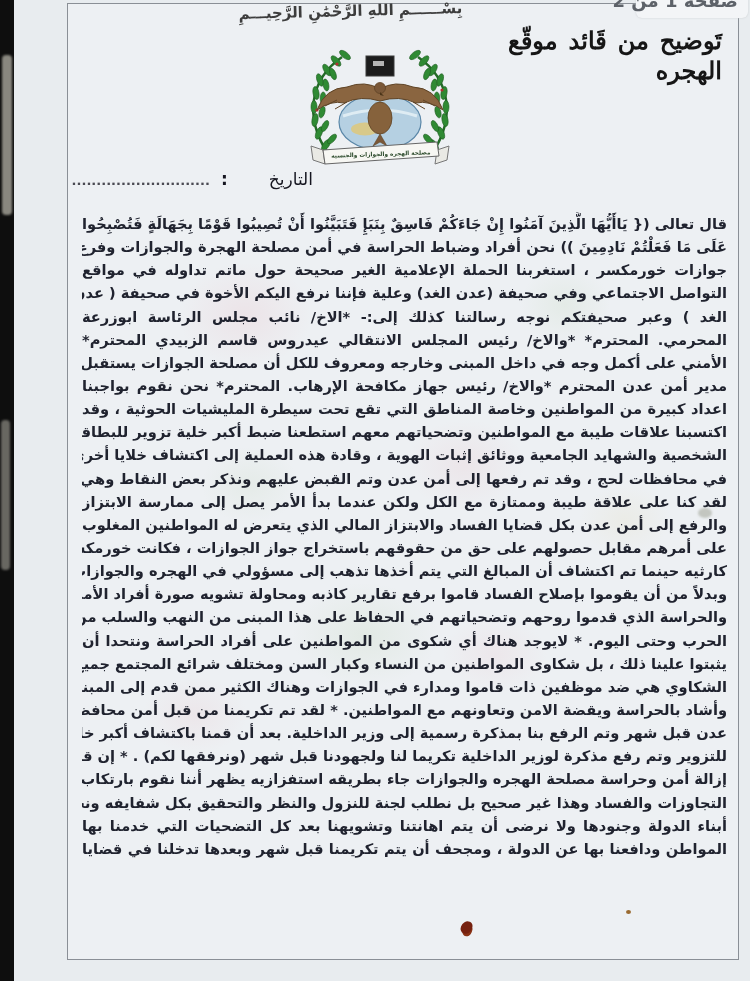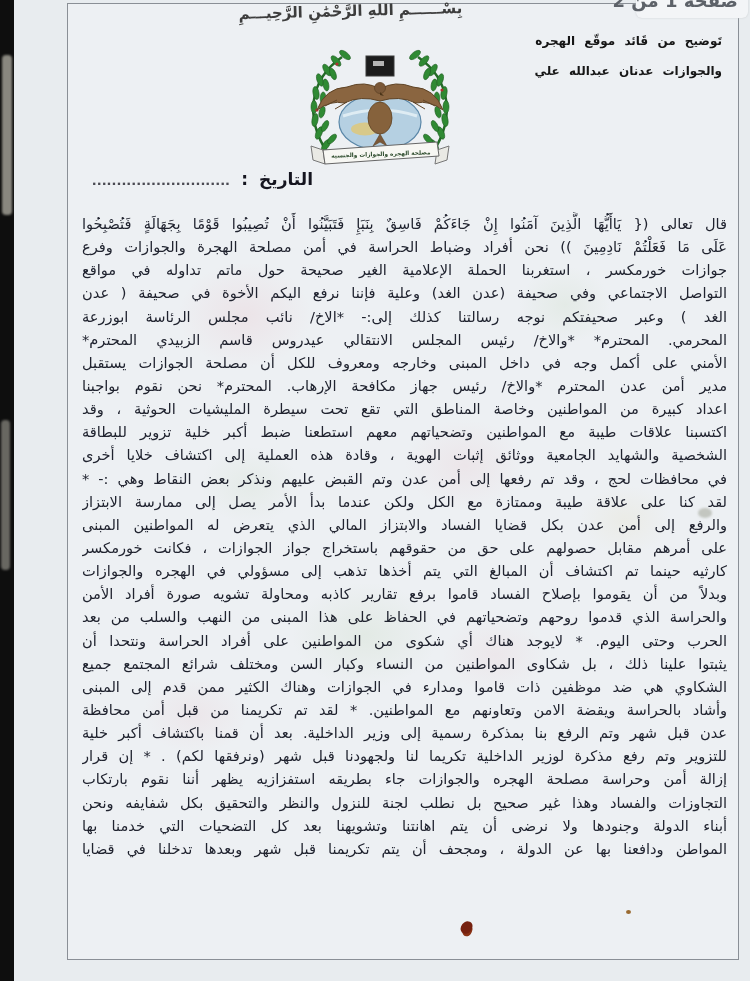--- a/index.html
+++ b/index.html
@@ -28,38 +28,38 @@
     transform:rotate(-1.5deg);font-weight:bold;letter-spacing:0;
     white-space:nowrap;
   }
   
   .page-indicator-pill{position:absolute;top:-13px;right:2px;width:112px;height:31px;background:#f3f5f7;border-radius:6px;box-shadow:0 0 2px #c8ccd0;}
   .page-indicator-text{position:absolute;top:-10px;right:12px;font-weight:bold;font-size:18px;color:#5d6269;direction:rtl;white-space:nowrap;}
   
   .header-title{
     position:absolute;top:26px;right:28px;width:270px;
     direction:rtl;text-align:right;
-    font-size:12px;font-weight:bold;color:#161616;
-    line-height:30px;word-spacing:5px;
+    font-size:24px;font-weight:bold;color:#161616;
+    line-height:30px;word-spacing:5px;font-family:Liberation Serif, serif;
   }
   
   .emblem{position:absolute;left:295px;top:30px;width:170px;height:142px;}
   
   .date-row{
     position:absolute;top:169px;right:437px;
     direction:rtl;white-space:nowrap;color:#15151f;
   }
-  .date-row .lbl{font-size:17px;font-weight:bold;}
+  .date-row .lbl{font-size:17px;font-weight:normal;margin-left:30px;}
   .date-row .sep{font-size:17px;font-weight:bold;margin:0 6px;}
   .date-row .dots{font-size:13px;color:#4a4a52;letter-spacing:1.5px;font-weight:bold;}
   
   .body-text{position:absolute;top:212px;left:82px;right:23px;direction:rtl;}
   .line{
     height:23.15px;overflow:hidden;white-space:nowrap;
-    font-size:14.6px;font-weight:normal;color:#20232f;
+    font-size:14.6px;font-weight:bold;color:#20232f;
     text-align:justify;text-align-last:justify;
     line-height:23.15px;
   }
   
   .stain{position:absolute;left:461px;top:921px;width:11px;height:13px;background:#76210f;border-radius:60% 40% 55% 45%;transform:rotate(20deg);box-shadow:2px 3px 0 -1px #8a3215;}
   .speck1{position:absolute;left:626px;top:910px;width:5px;height:4px;background:#9a6a30;border-radius:50%;}
   .speck2{position:absolute;left:698px;top:508px;width:14px;height:10px;background:#b9bcb4;border-radius:50%;opacity:.8;filter:blur(1px);}
 </style>
 </head>
 <body>
@@ -82,21 +82,20 @@
       <div class="smudge2"></div>
   </div>
 
   <div class="page-indicator-pill"></div>
   <div class="page-indicator-text">صفحة 1 من 2</div>
 
   <div class="bismillah">بِسْــــــمِ اللهِ الرَّحْمَٰنِ الرَّحِيـــمِ</div>
 
   <div class="header-title">
     <div>تَوضيح من قَائد موقّع الهجره</div>
-    <div>والجوازات عدنان عبدالله علي</div>
   </div>
 
   <svg class="emblem" viewBox="0 0 170 142">
 
     <g>
       <path d="M 32 122 C 10 88 14 50 47 27" stroke="#246b27" stroke-width="2.5" fill="none"></path>
       <path d="M 138 122 C 160 88 156 50 123 27" stroke="#246b27" stroke-width="2.5" fill="none"></path>
       <g fill="#2f8a33" stroke="#1d5c20" stroke-width="0.6">
         <ellipse cx="31" cy="115" rx="6.5" ry="3" transform="rotate(-55 31 115)"></ellipse>
         <ellipse cx="24" cy="103" rx="6.5" ry="3" transform="rotate(-68 24 103)"></ellipse>
@@ -175,21 +174,21 @@
     <div class="line">التواصل الاجتماعي وفي صحيفة (عدن الغد) وعلية فإننا نرفع اليكم الأخوة في صحيفة ( عدن</div>
     <div class="line">الغد ) وعبر صحيفتكم   نوجه رسالتنا كذلك إلى:- *الاخ/ نائب مجلس الرئاسة ابوزرعة</div>
     <div class="line">المحرمي.   المحترم* *والاخ/ رئيس المجلس الانتقالي عيدروس قاسم الزبيدي المحترم*</div>
     <div class="line">الأمني على أكمل وجه في داخل المبنى وخارجه ومعروف للكل أن مصلحة الجوازات يستقبل</div>
     <div class="line">مدير أمن عدن   المحترم *والاخ/ رئيس جهاز مكافحة الإرهاب. المحترم* نحن نقوم بواجبنا</div>
     <div class="line">اعداد كبيرة من المواطنين وخاصة المناطق التي تقع تحت سيطرة المليشيات الحوثية ، وقد</div>
     <div class="line">اكتسبنا علاقات طيبة مع المواطنين وتضحياتهم معهم استطعنا ضبط أكبر خلية تزوير للبطاقة</div>
     <div class="line">الشخصية والشهايد الجامعية ووثائق إثبات الهوية ، وقادة هذه العملية إلى اكتشاف خلايا أخرى</div>
     <div class="line">في محافظات لحج ، وقد تم رفعها إلى أمن عدن وتم القبض عليهم ونذكر بعض النقاط وهي :- *</div>
     <div class="line">لقد كنا على علاقة طيبة وممتازة مع الكل ولكن عندما بدأ الأمر يصل إلى ممارسة الابتزاز</div>
-    <div class="line">والرفع إلى أمن عدن بكل قضايا الفساد والابتزاز المالي الذي يتعرض له المواطنين المبنى</div>
+    <div class="line">والرفع إلى أمن عدن بكل قضايا الفساد والابتزاز المالي الذي يتعرض له المواطنين المغلوب</div>
     <div class="line">على أمرهم مقابل حصولهم على حق من حقوقهم  باستخراج جواز الجوازات ، فكانت خورمكسر</div>
     <div class="line">كارثيه حينما تم اكتشاف أن المبالغ التي يتم أخذها تذهب إلى مسؤولي في الهجره والجوازات</div>
     <div class="line">وبدلاً من أن يقوموا بإصلاح الفساد قاموا برفع تقارير كاذبه ومحاولة تشويه صورة أفراد الأمن</div>
     <div class="line">والحراسة الذي قدموا روحهم وتضحياتهم في الحفاظ على هذا المبنى من النهب والسلب من بعد</div>
     <div class="line">الحرب وحتى اليوم. * لايوجد هناك أي شكوى من المواطنين على أفراد الحراسة ونتحدا أن</div>
     <div class="line">يثبتوا علينا ذلك ، بل شكاوى المواطنين من النساء وكبار السن ومختلف شرائع المجتمع جميع</div>
     <div class="line">الشكاوي هي ضد موظفين ذات قاموا ومدارء في الجوازات وهناك الكثير ممن قدم إلى المبنى</div>
     <div class="line">وأشاد بالحراسة ويقضة الامن وتعاونهم مع المواطنين. * لقد تم تكريمنا من قبل أمن محافظة</div>
     <div class="line">عدن قبل شهر وتم الرفع بنا بمذكرة رسمية إلى وزير الداخلية. بعد أن قمنا باكتشاف أكبر خلية</div>
     <div class="line">للتزوير وتم رفع مذكرة لوزير الداخلية تكريما لنا ولجهودنا قبل شهر (ونرفقها لكم) . * إن قرار</div>

